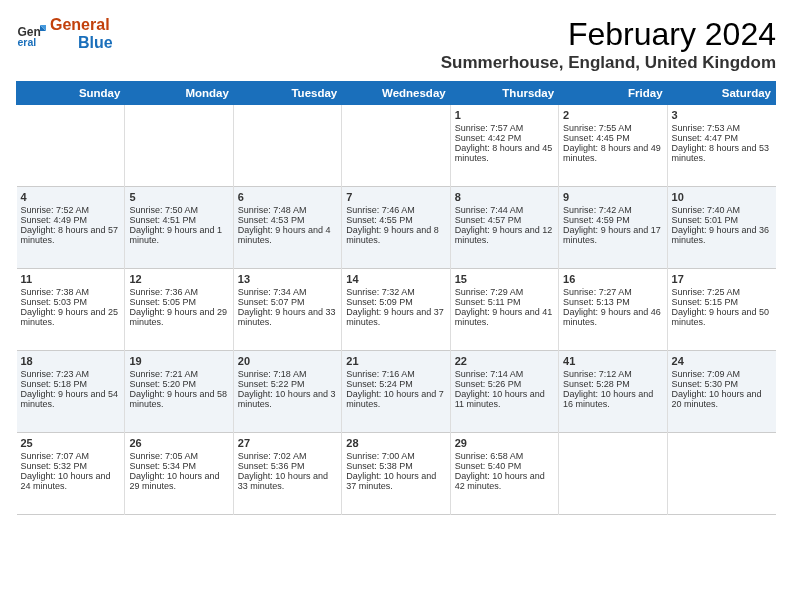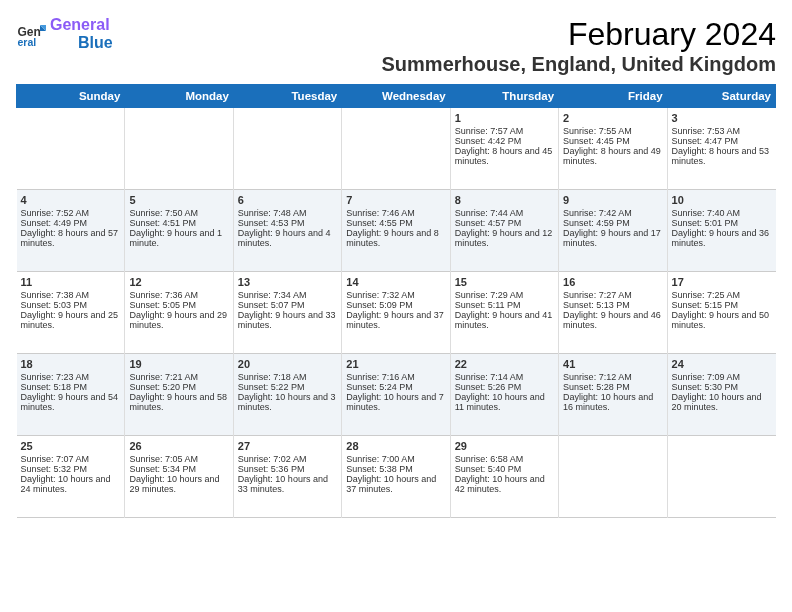--- a/index.html
+++ b/index.html
@@ -32,21 +32,21 @@
     }
     .title-area {
       text-align: right;
     }
     .main-title {
       font-size: 32px;
       font-weight: normal;
       color: #000000;
     }
     .subtitle {
-      font-size: 20px;
+      font-size: 17px;
       color: #333;
       font-weight: bold;
     }
     table {
       width: 100%;
       border-collapse: collapse;
       table-layout: fixed;
     }
     thead tr th {
       background-color: #1a6fbb;
@@ -93,21 +93,21 @@
 <div class="page">
   <div class="header">
     <div class="logo">
       <svg class="logo-icon" viewBox="0 0 40 40">
         <text x="2" y="22" font-size="16" font-weight="bold" fill="#333">Gen</text>
         <text x="2" y="36" font-size="14" font-weight="bold" fill="#1a6fbb">eral</text>
         <polygon points="32,8 40,16 32,16" fill="#1a6fbb"></polygon>
         <polygon points="32,8 40,8 40,16" fill="#4499dd"></polygon>
       </svg>
       <div>
-        <div style="font-size:16px;font-weight:bold;color:#8b5cf6;">General</div>
+        <div style="font-size:16px;font-weight:bold;color:#c2410c;">General</div>
         <div style="font-size:16px;font-weight:bold;color:#1a6fbb;margin-left:28px;">Blue</div>
       </div>
     </div>
     <div class="title-area">
       <div class="main-title">February 2024</div>
       <div class="subtitle">Summerhouse, England, United Kingdom</div>
     </div>
   </div>
 
   <table>

